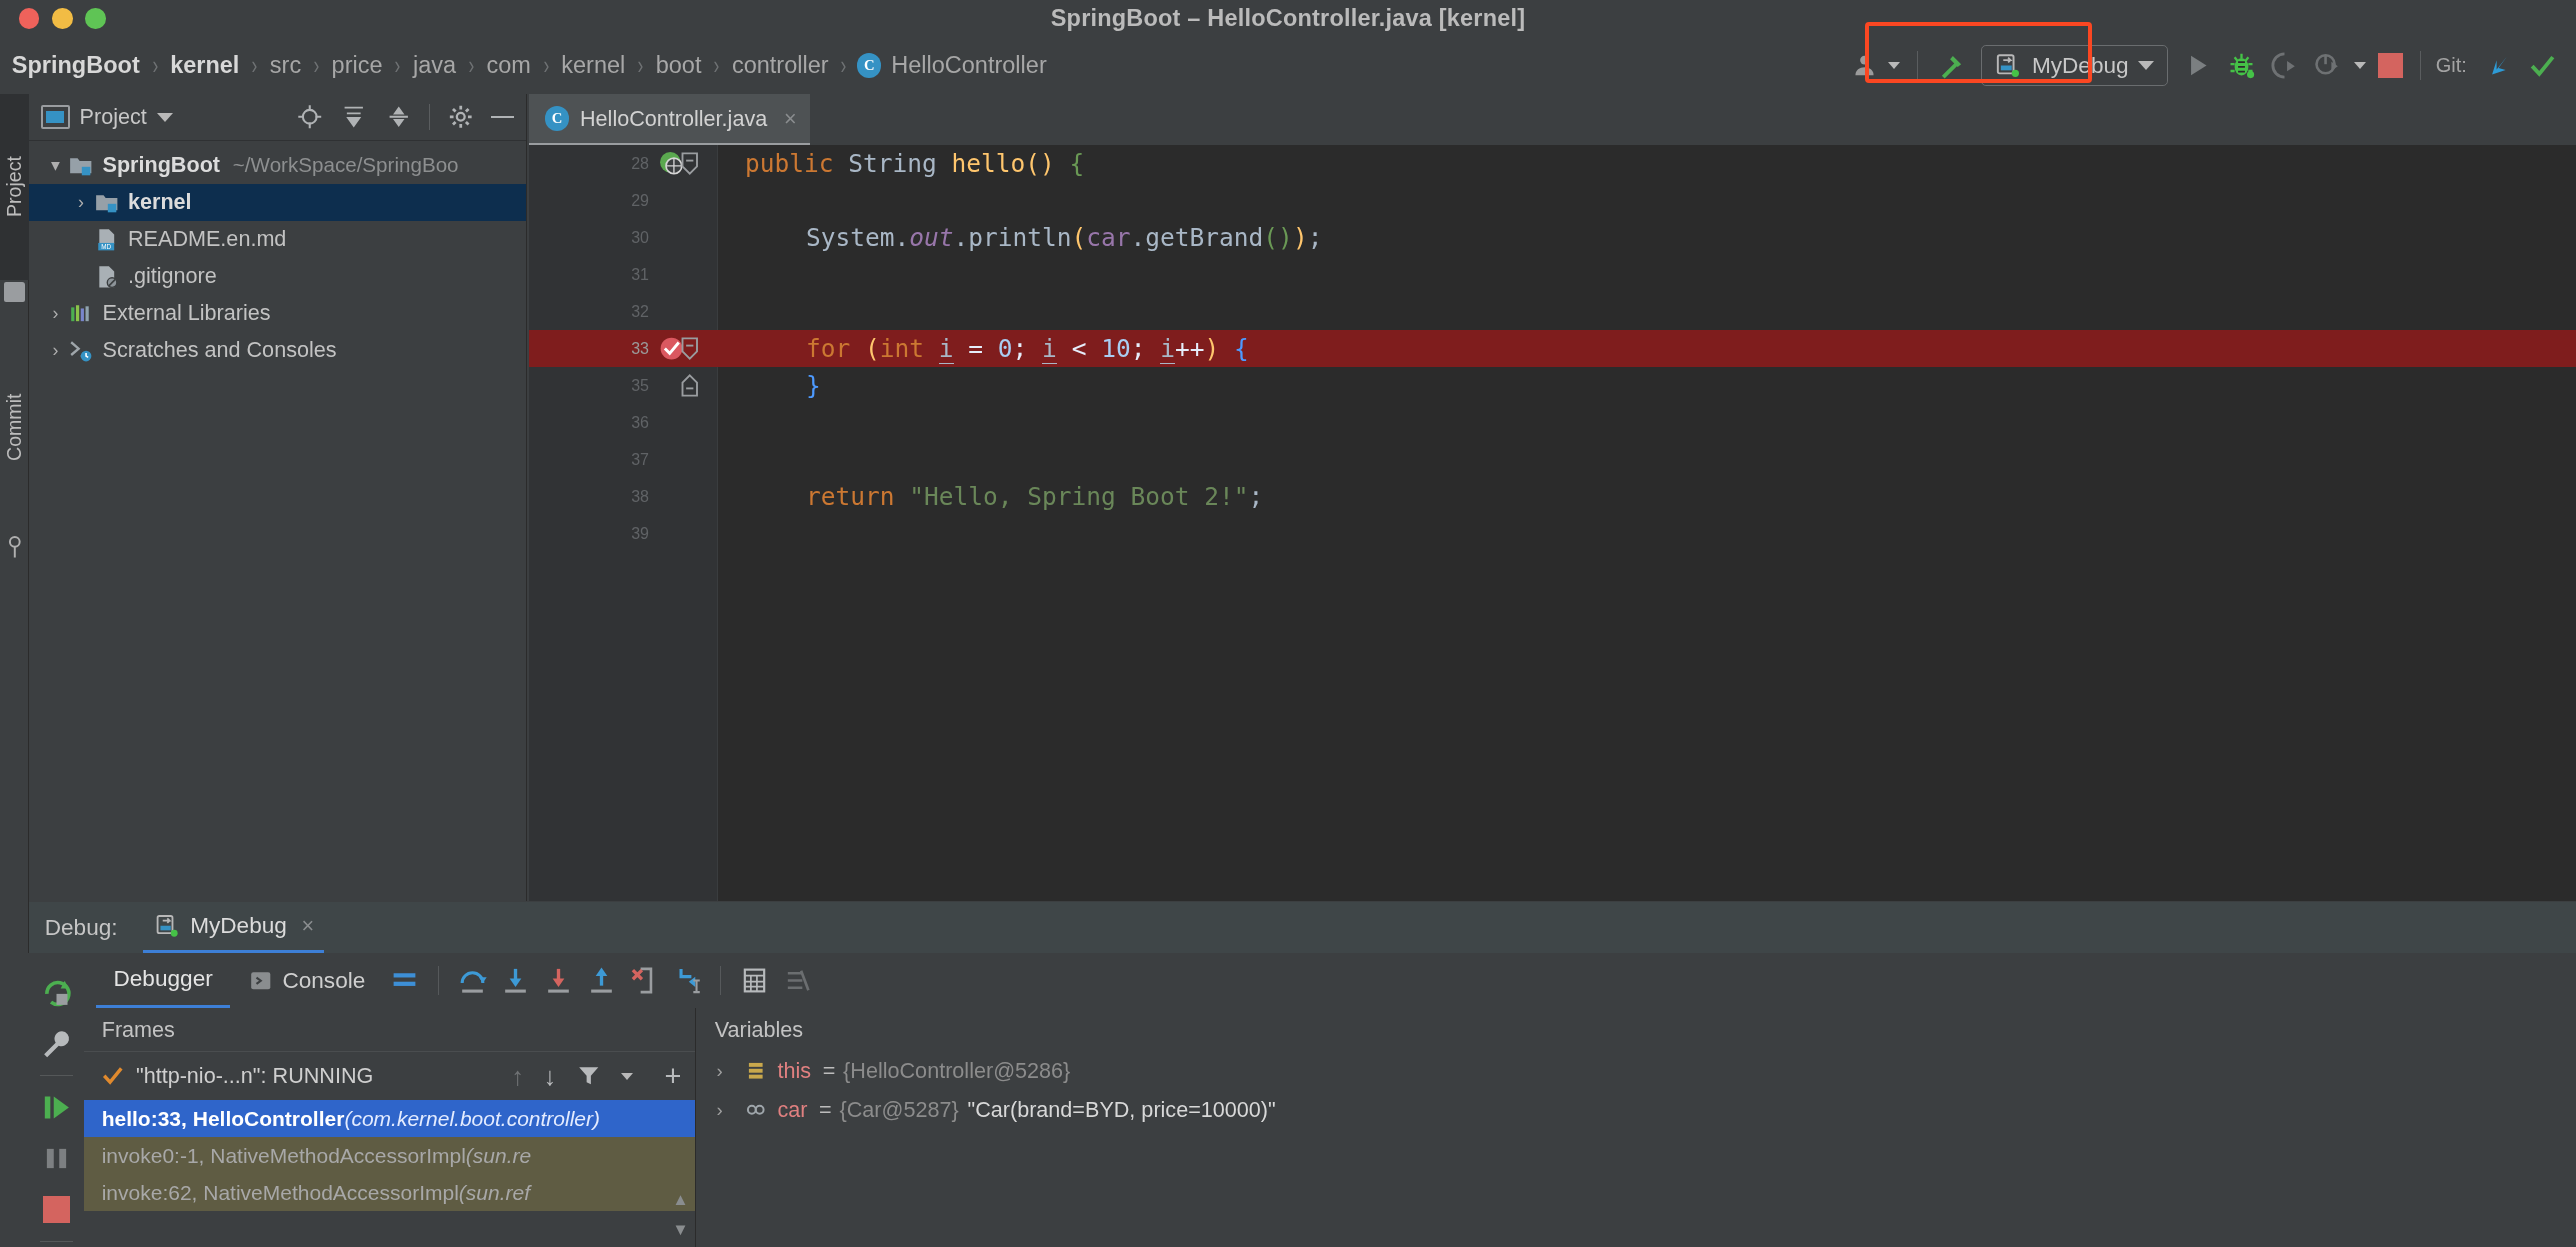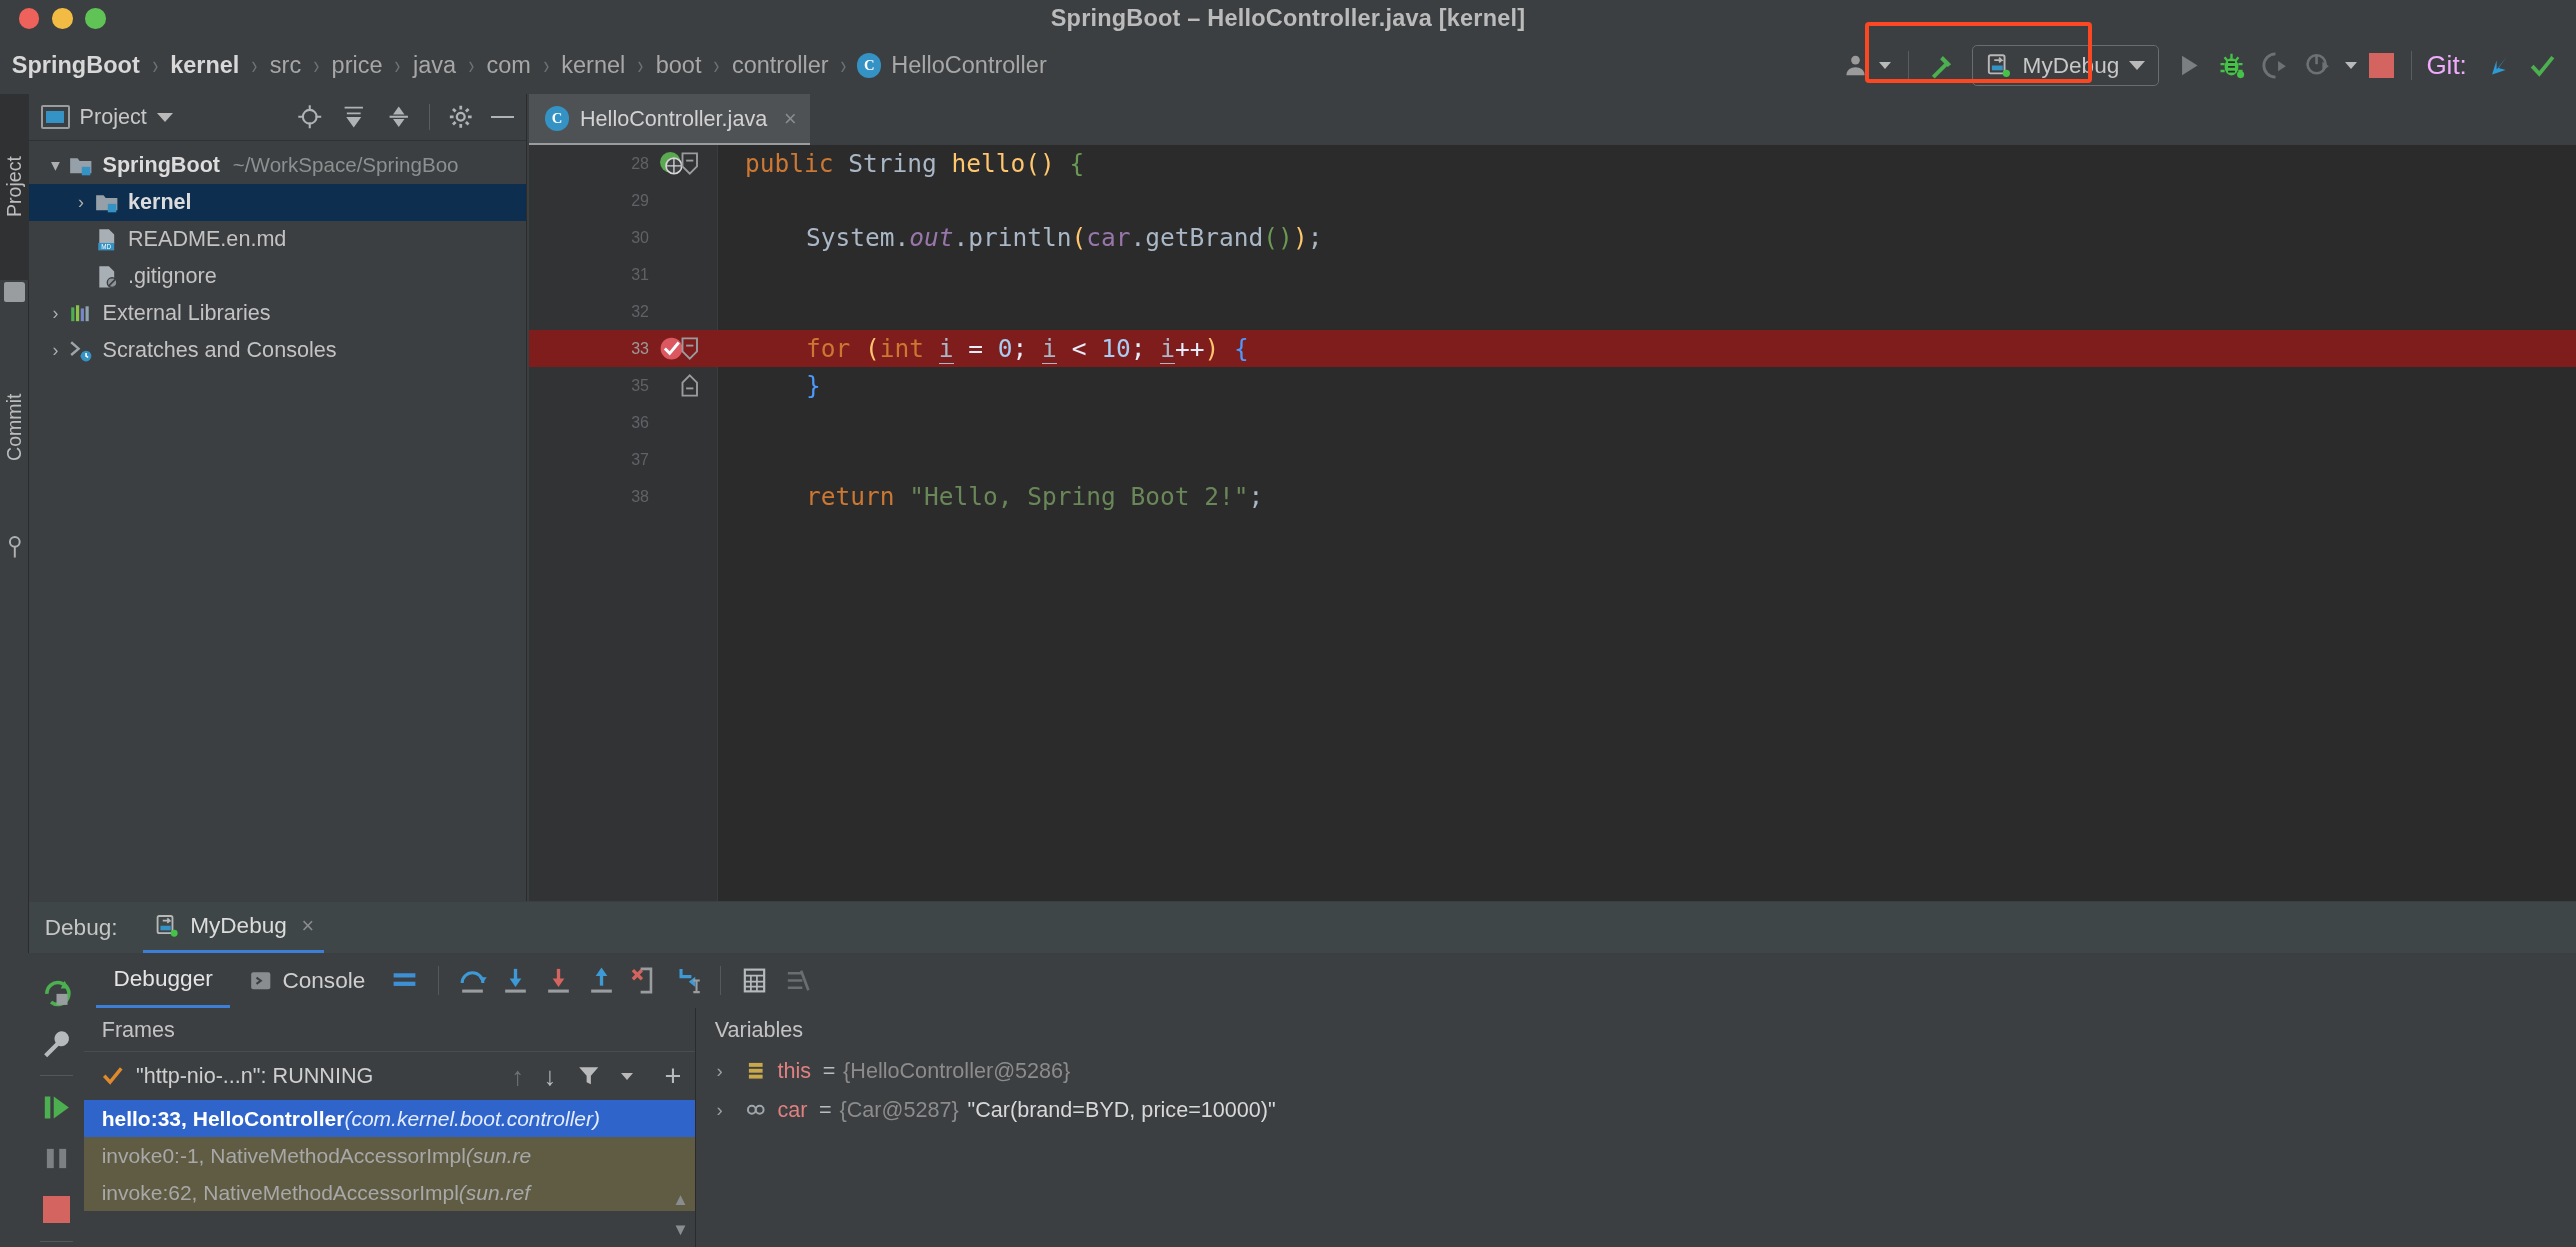--- a/index.html
+++ b/index.html
@@ -58,21 +58,21 @@
   .run-config {
     display: flex; align-items: center; gap: 9.8px;
     height: 41px; padding: 0 12.8px 0 10.8px;
     border: 1px solid #6a6d6f; border-radius: 4.9px; background: #3c3f41;
   }
   .run-config .label { font-size: 22.6px; color: #c8c8c8; }
   .caret { width: 0; height: 0; border-left: 8.8px solid transparent;
            border-right: 8.8px solid transparent; border-top: 9.8px solid #b9b9b9; }
   .caret.sm { border-left-width: 6.9px; border-right-width: 6.9px; border-top-width: 7.8px; }
 
-  .git-label { font-size: 26px; color: #f0abfc; margin: 0 11.8px 0 3.9px; }
+  .git-label { font-size: 20px; color: #a3a3a3; margin: 0 11.8px 0 3.9px; }
 
   
   .annot-box {
     position: absolute; left: 1865px; top: 21.6px; width: 227px; height: 61px;
     border: 4.9px solid #fb4722; border-radius: 3.9px; pointer-events: none;
     z-index: 50;
   }
 
   
   .left-strip {
@@ -546,20 +546,24 @@
             <span class="ctext" style="left: 216px;"></span>
           </div>
           <div class="cline">
             <span class="lno">37</span>
             <span class="ctext" style="left: 216px;"></span>
           </div>
           <div class="cline">
             <span class="lno">38</span>
             <span class="ctext" style="left: 277px;"><span class="kw">return </span><span class="str">"Hello, Spring Boot 2!"</span><span class="pln">;</span></span>
           </div>
+          <div class="cline">
+            <span class="lno">39</span>
+            <span class="ctext" style="left: 216px;"></span>
+          </div>
         </div>
     </div>
   </div>
 
   <div class="debug-head">
     <span class="lbl">Debug:</span>
     <div class="debug-tab">
       <svg width="27.5" height="27.5" viewBox="0 0 24 24">
         <rect x="4" y="3.5" width="13" height="15" rx="1.5" fill="none" stroke="#b8b8b8" stroke-width="1.6"></rect>
         <path d="M8.5 7.5h6l-2-2m2 2-2 2" fill="none" stroke="#b8b8b8" stroke-width="1.5"></path>

